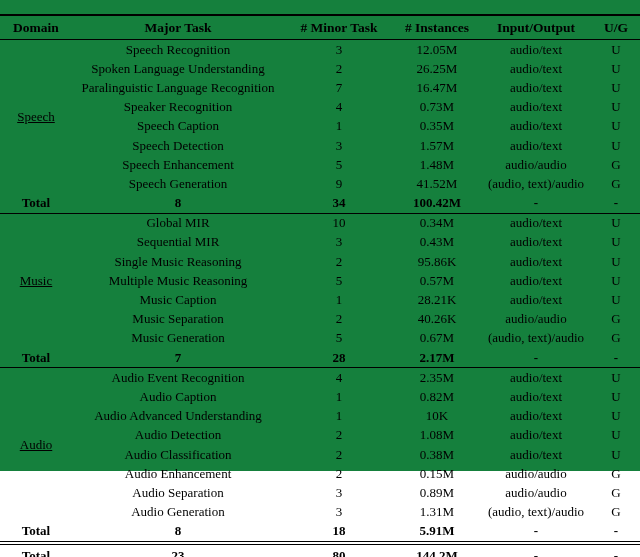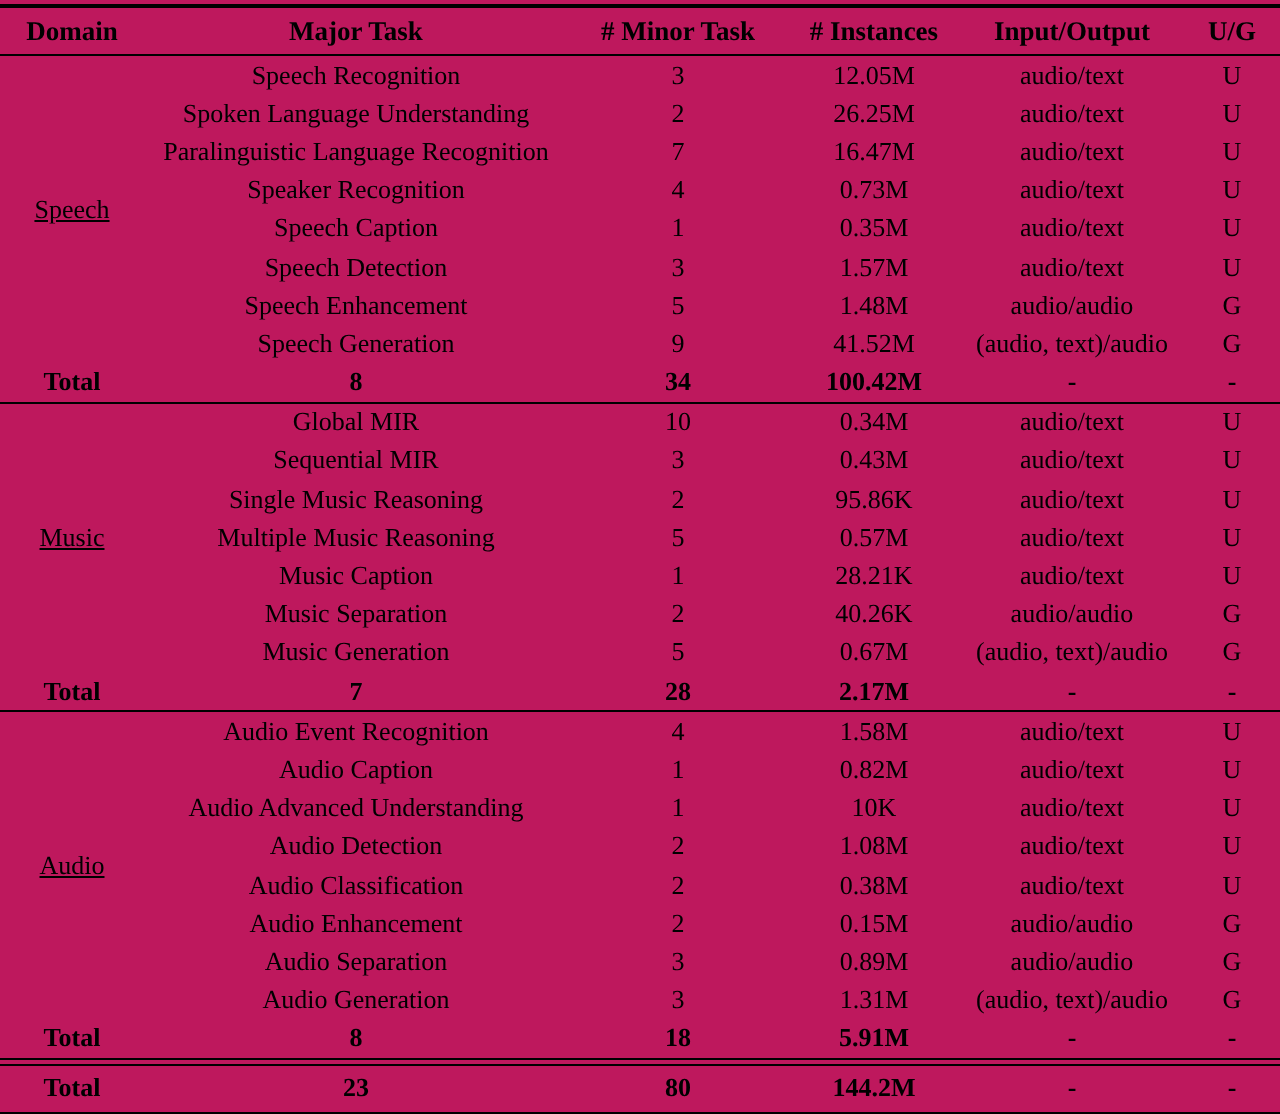--- a/index.html
+++ b/index.html
@@ -6,23 +6,23 @@
   html, body {
     width: 640px;
     height: 557px;
     background: #ffffff;
     color: #000000;
     font-family: "Liberation Serif", serif;
     overflow: hidden;
   }
   .page {
     width: 640px;
-    height: 557px;
-    padding-top: 2px;
-    background: #be185d;
+    height: 471px;
+    padding-top: 14px;
+    background: #15803d;
   }
   table.stats-table {
     width: 640px;
     border-collapse: collapse;
     table-layout: fixed;
     border-top: 2px solid #000;
     border-bottom: 2px solid #000;
   }
   th, td {
     text-align: center;
@@ -187,21 +187,21 @@
           <td class="col1">7</td>
           <td class="col2">28</td>
           <td class="col3">2.17M</td>
           <td class="col4">-</td>
           <td class="col5">-</td>
         </tr>
         <tr>
           <td class="col0 domain-cell" rowspan="8">Audio</td>
           <td class="col1">Audio Event Recognition</td>
           <td class="col2">4</td>
-          <td class="col3">1.58M</td>
+          <td class="col3">2.35M</td>
           <td class="col4">audio/text</td>
           <td class="col5">U</td>
         </tr>
         <tr>
           <td class="col1">Audio Caption</td>
           <td class="col2">1</td>
           <td class="col3">0.82M</td>
           <td class="col4">audio/text</td>
           <td class="col5">U</td>
         </tr>

